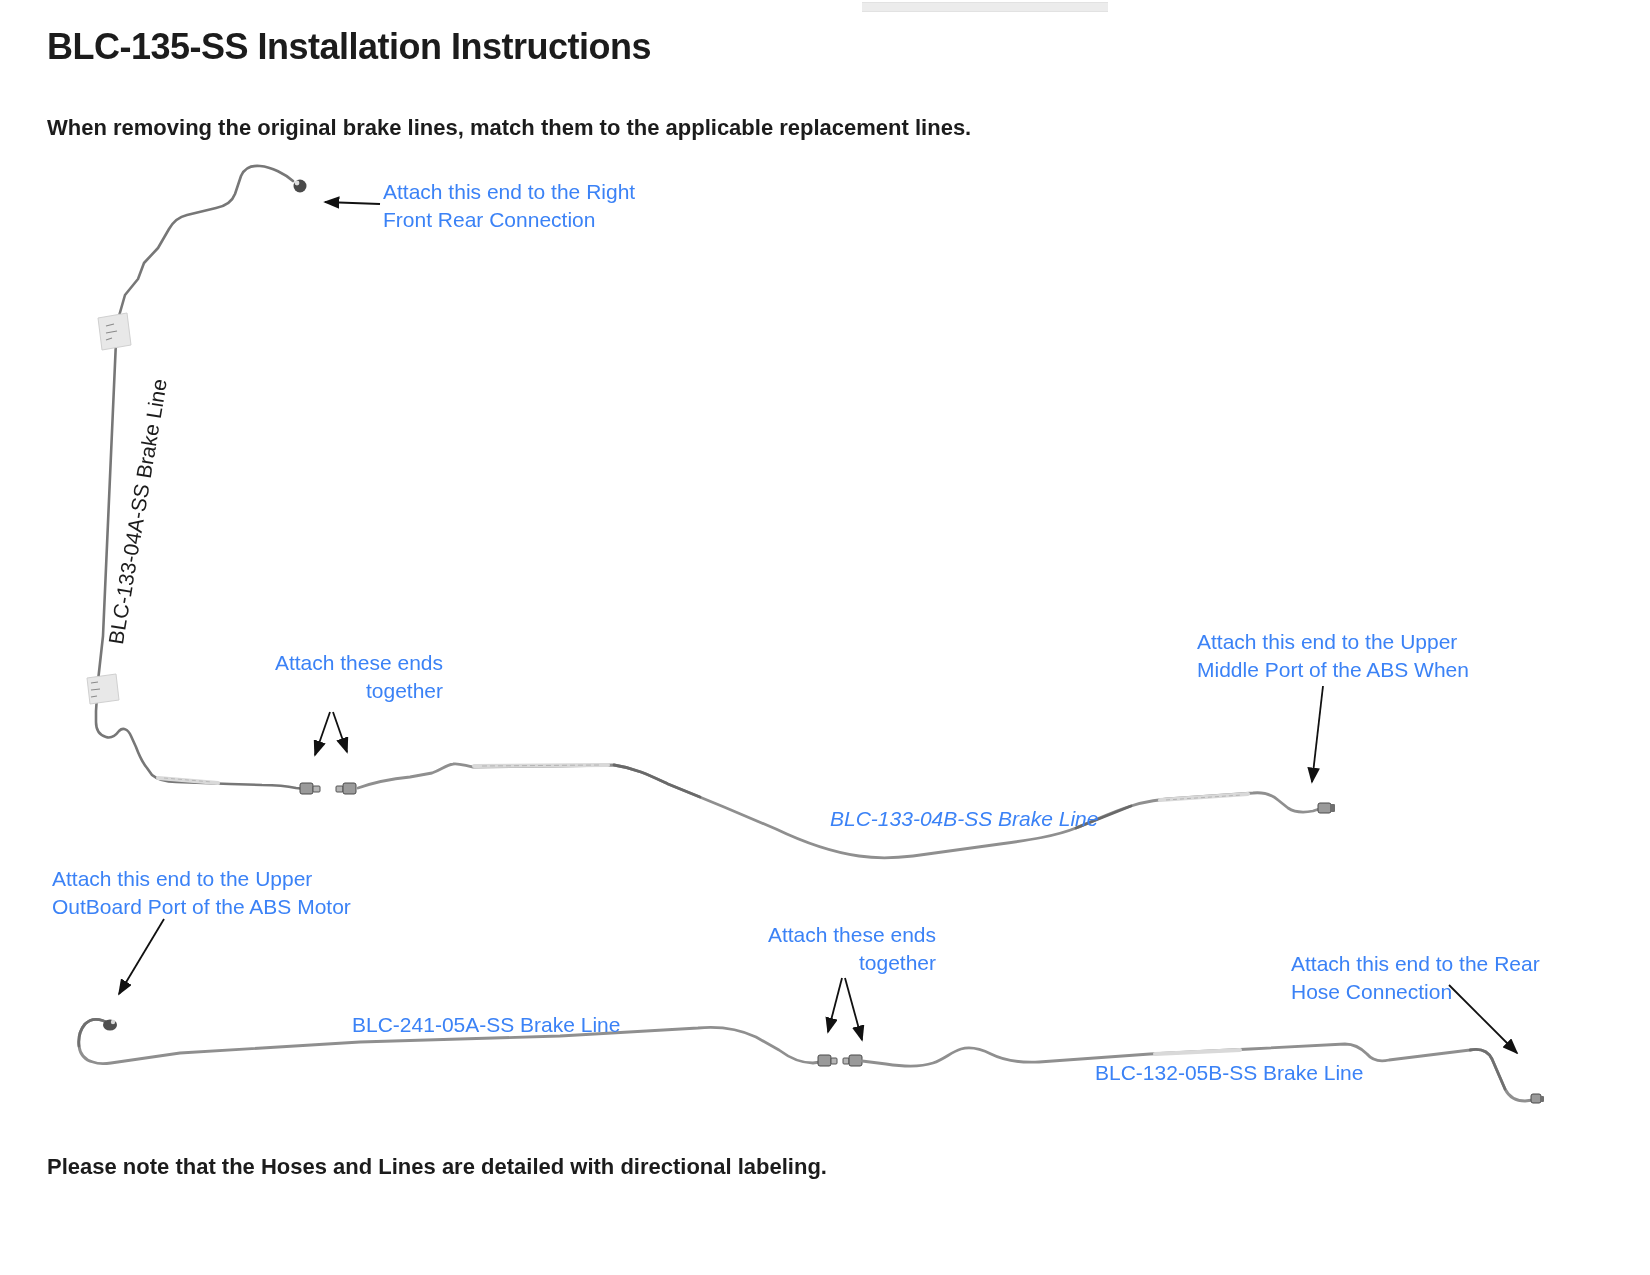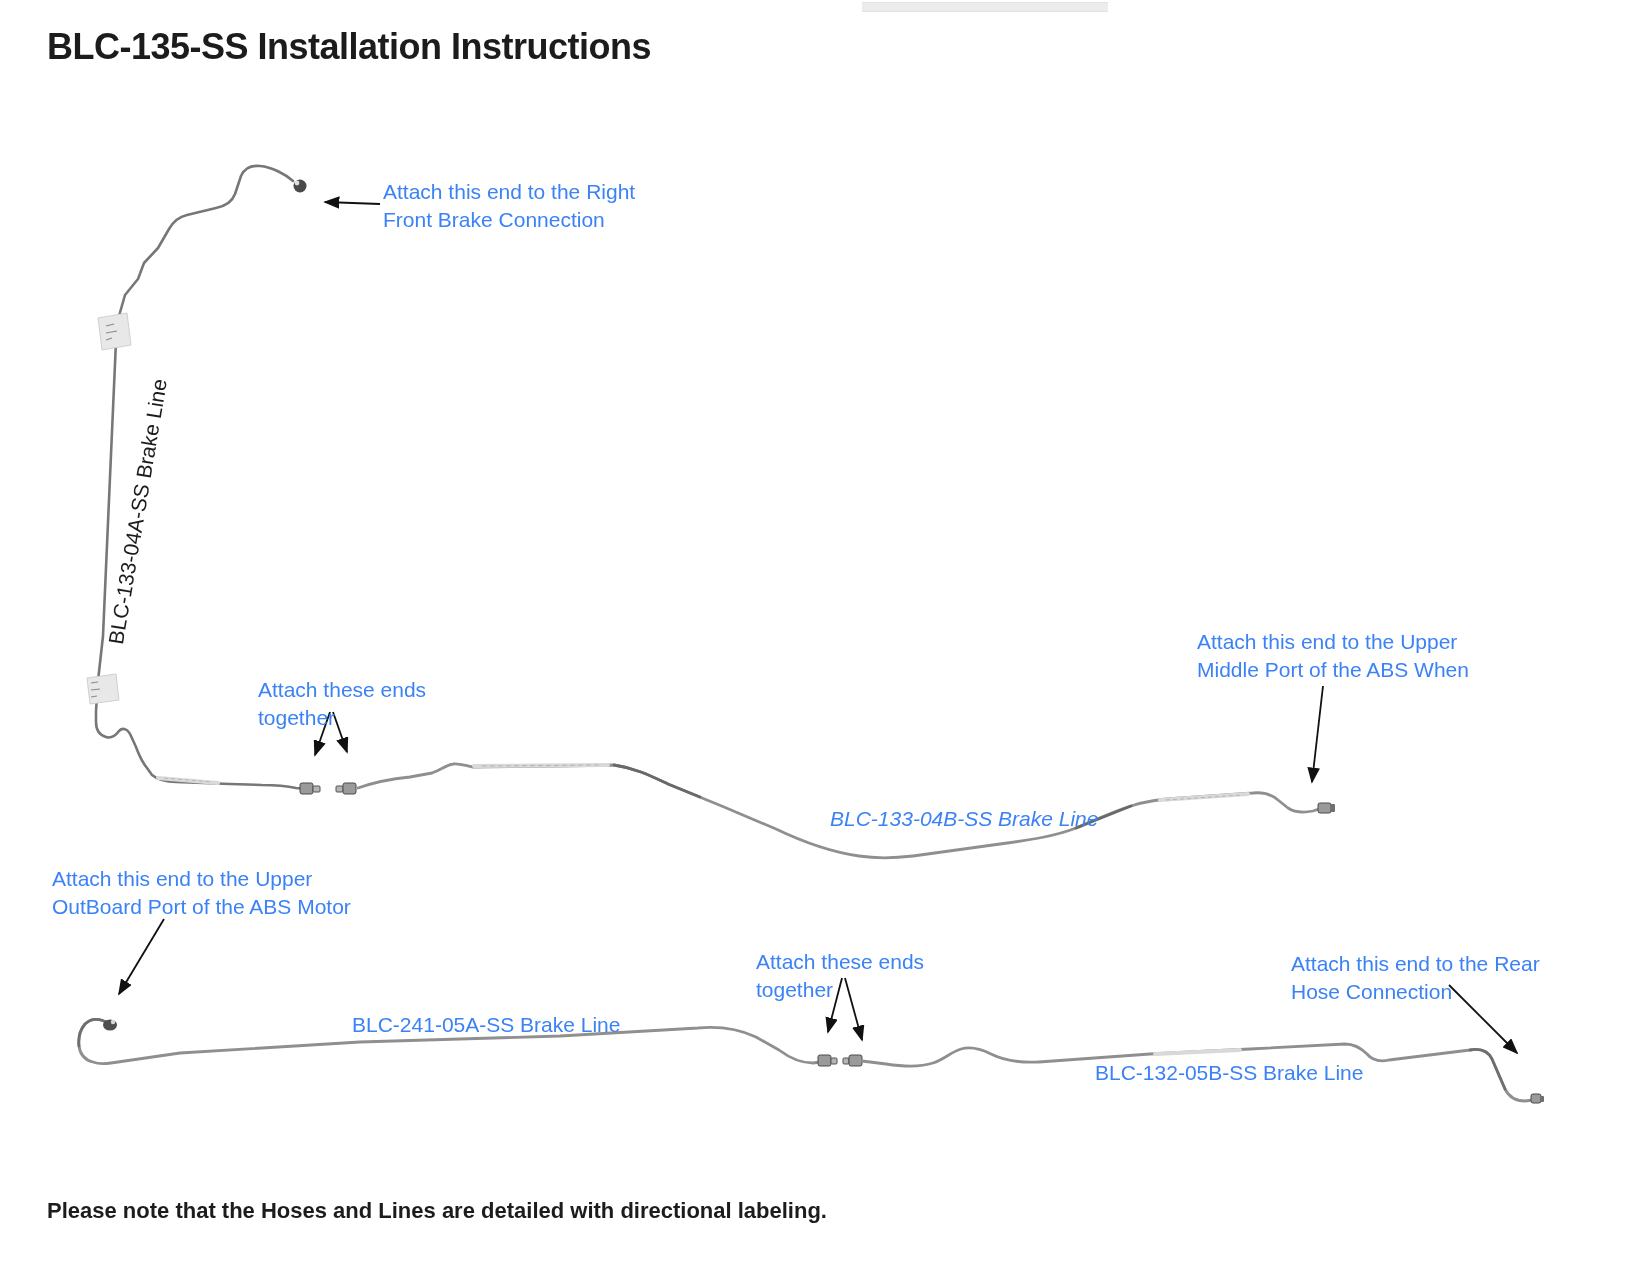--- a/index.html
+++ b/index.html
@@ -37,50 +37,50 @@
     white-space:nowrap;
   }
   .sub1{top:84px;}
   .sub2{top:115px;}
   .note{
     position:absolute;
     left:47px;
     font-size:22px;
     font-weight:700;
     white-space:nowrap;
-    margin-top:44px;
   }
   .note1{top:1154px;}
   .note2{top:1183px;}
   .dtext{
     position:absolute;
     font-size:21px;
     line-height:28px;
     color:#3b82f6;
   }
   .dtext .ln{display:block; white-space:nowrap;}
-  .ctr{text-align:left;margin-top:27px;}
+  .ctr{text-align:right;}
   .rotlabel{
     position:absolute;
     left:104px; top:642px;
     font-size:21px;
     white-space:nowrap;
     transform:rotate(-80.5deg);
     transform-origin:0 0;
   }
   svg.diagram{position:absolute; left:0; top:0;}
 </style>
 </head>
 <body>
 
 <div class="page">
 
   <div class="topbar"></div>
 
   <div class="title">BLC-135-SS Installation Instructions</div>
+  <div class="subline sub2">When removing the original brake lines, match them to the applicable replacement lines.</div>
 
   <svg class="diagram" width="1650" height="1275" viewBox="0 0 1650 1275">
     <defs>
       <marker id="ah" markerWidth="9" markerHeight="7" refX="8" refY="3.5" orient="auto" markerUnits="strokeWidth">
         <path d="M0,0 L9,3.5 L0,7 Z" fill="#111111"></path>
       </marker>
     </defs>
 
     <g>
       <path d="M 293 181 C 285 174 272 167 260 166 C 249 165 244 169 241 176 L 235 194 C 232 202 226 206 216 208 L 187 215 C 178 217 173 222 169 229 L 158 248 L 144 263 L 138 279 L 125 295 L 119 316 L 116 341 L 103 636 L 98 681 L 96 711 L 96 722 C 96 730 99 735 106 737 C 112 739 116 735 119 731 C 123 727 128 729 131 736 L 136 747 C 139 755 142 762 147 768 L 152 775 C 158 780 166 782 176 782 L 230 784 L 262 785 C 275 785 287 786 296 788 L 305 789" fill="none" stroke="#777777" stroke-width="2.6" stroke-linejoin="round" stroke-linecap="round"></path>
@@ -159,21 +159,21 @@
       <path d="M 1323 686 L 1312 782" marker-end="url(#ah)"></path>
       <path d="M 164 919 L 119 994" marker-end="url(#ah)"></path>
       <path d="M 842 978 L 828 1032" marker-end="url(#ah)"></path>
       <path d="M 845 978 L 862 1040" marker-end="url(#ah)"></path>
       <path d="M 1449 985 L 1517 1053" marker-end="url(#ah)"></path>
     </g>
   </svg>
 
   <div class="dtext" style="left:383px; top:178px;">
     <span class="ln">Attach this end to the Right</span>
-    <span class="ln">Front Brake Connection</span>
+    <span class="ln">Front Rear Connection</span>
   </div>
 
   <div class="rotlabel">BLC-133-04A-SS Brake Line</div>
 
   <div class="dtext ctr" style="left:258px; top:649px; width:185px;">
     <span class="ln">Attach these ends</span>
     <span class="ln">together</span>
   </div>
 
   <div class="dtext" style="left:830px; top:805px;font-style:italic;">BLC-133-04B-SS Brake Line</div>

